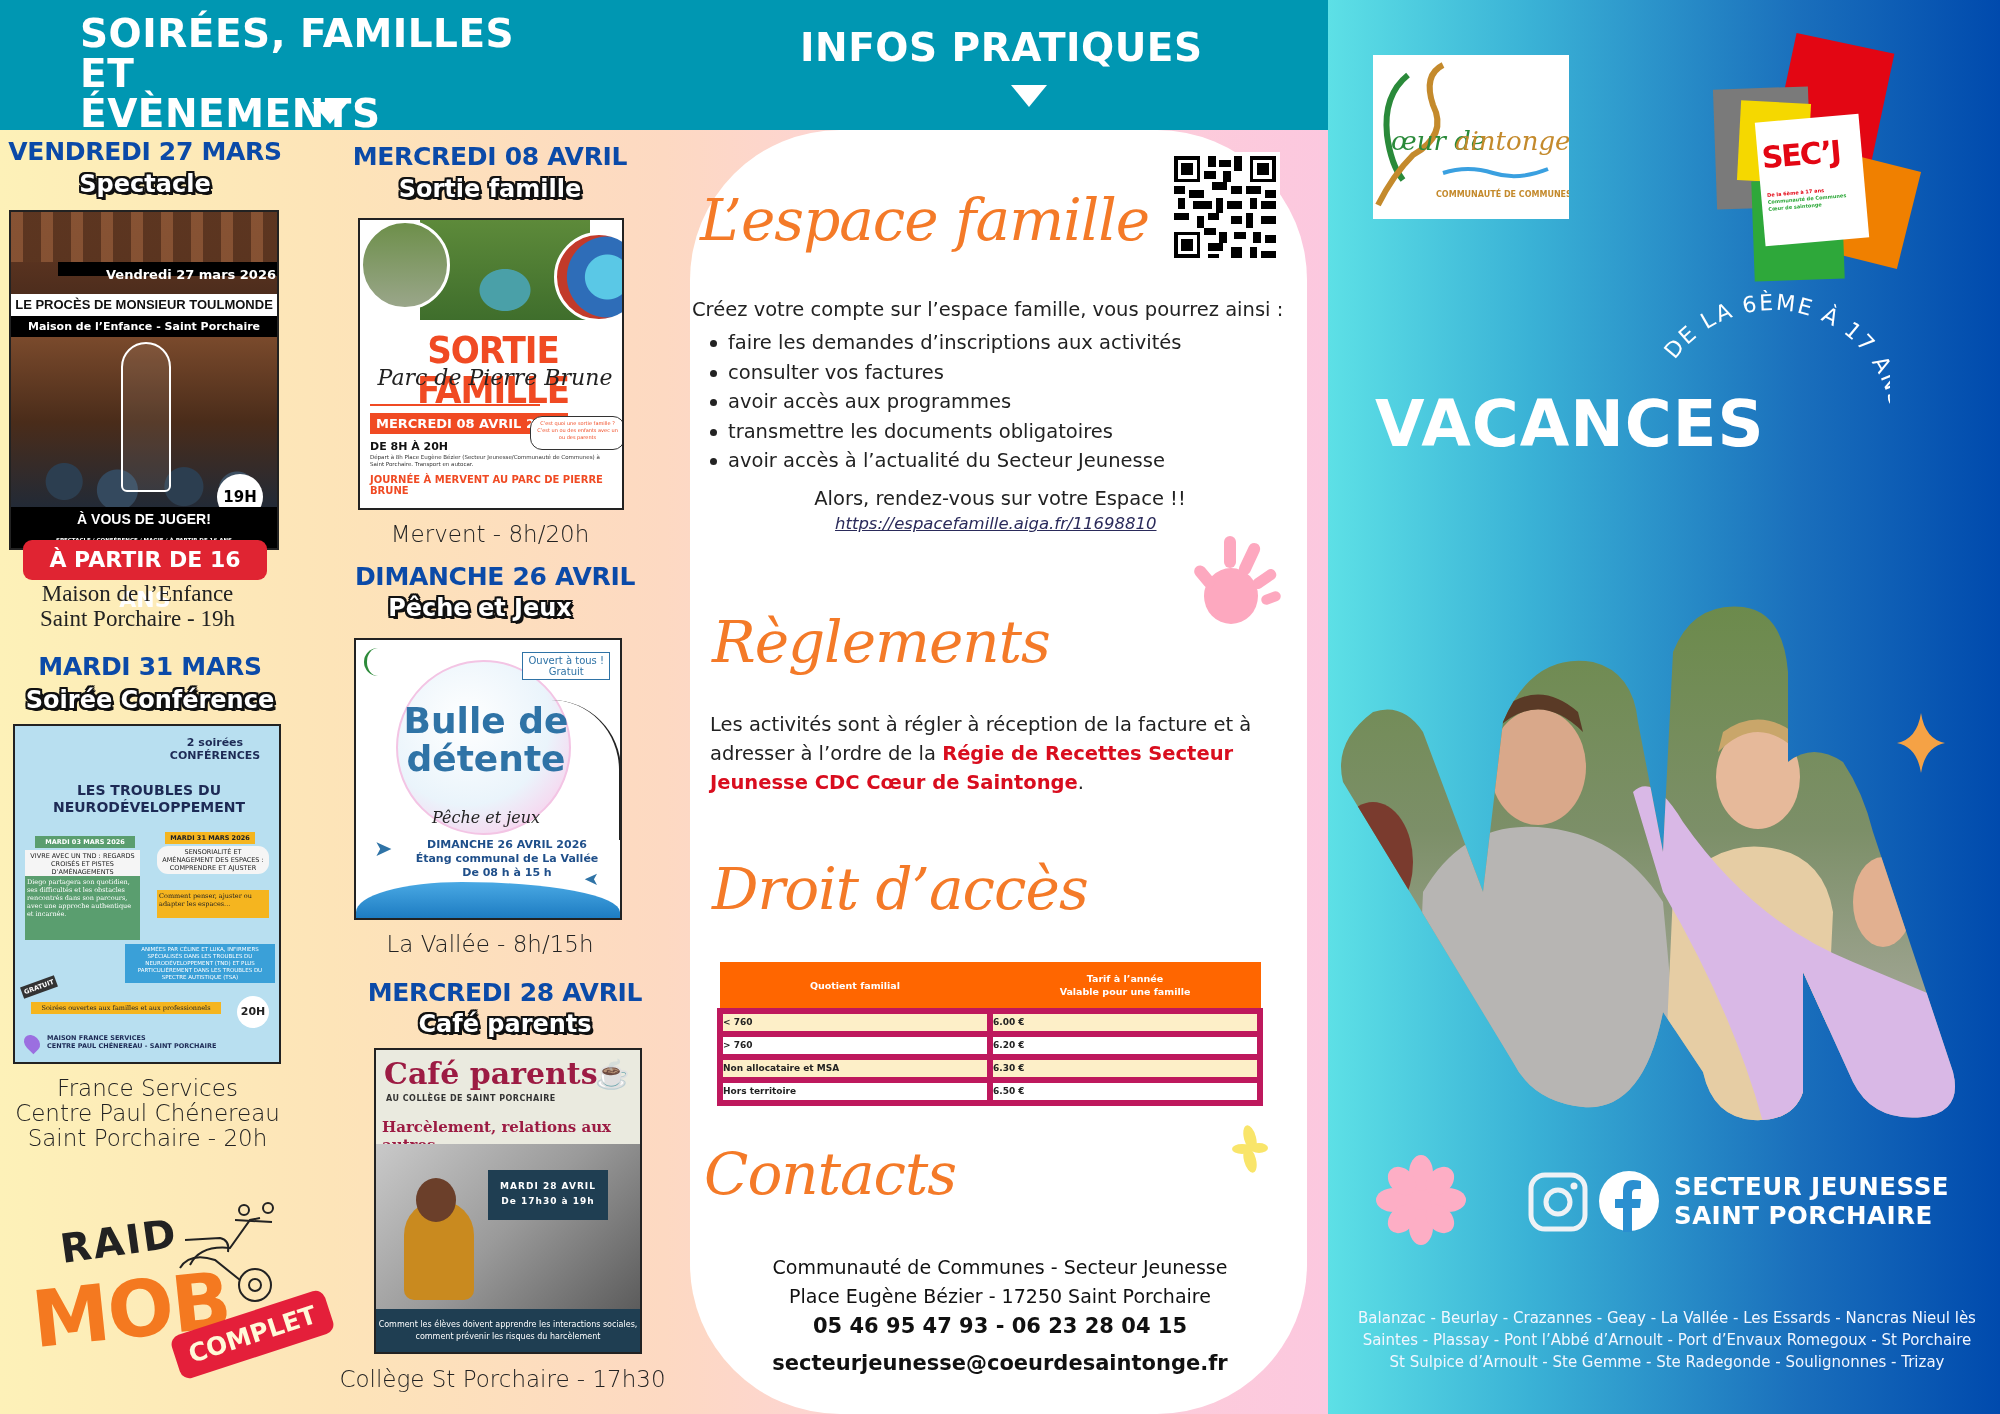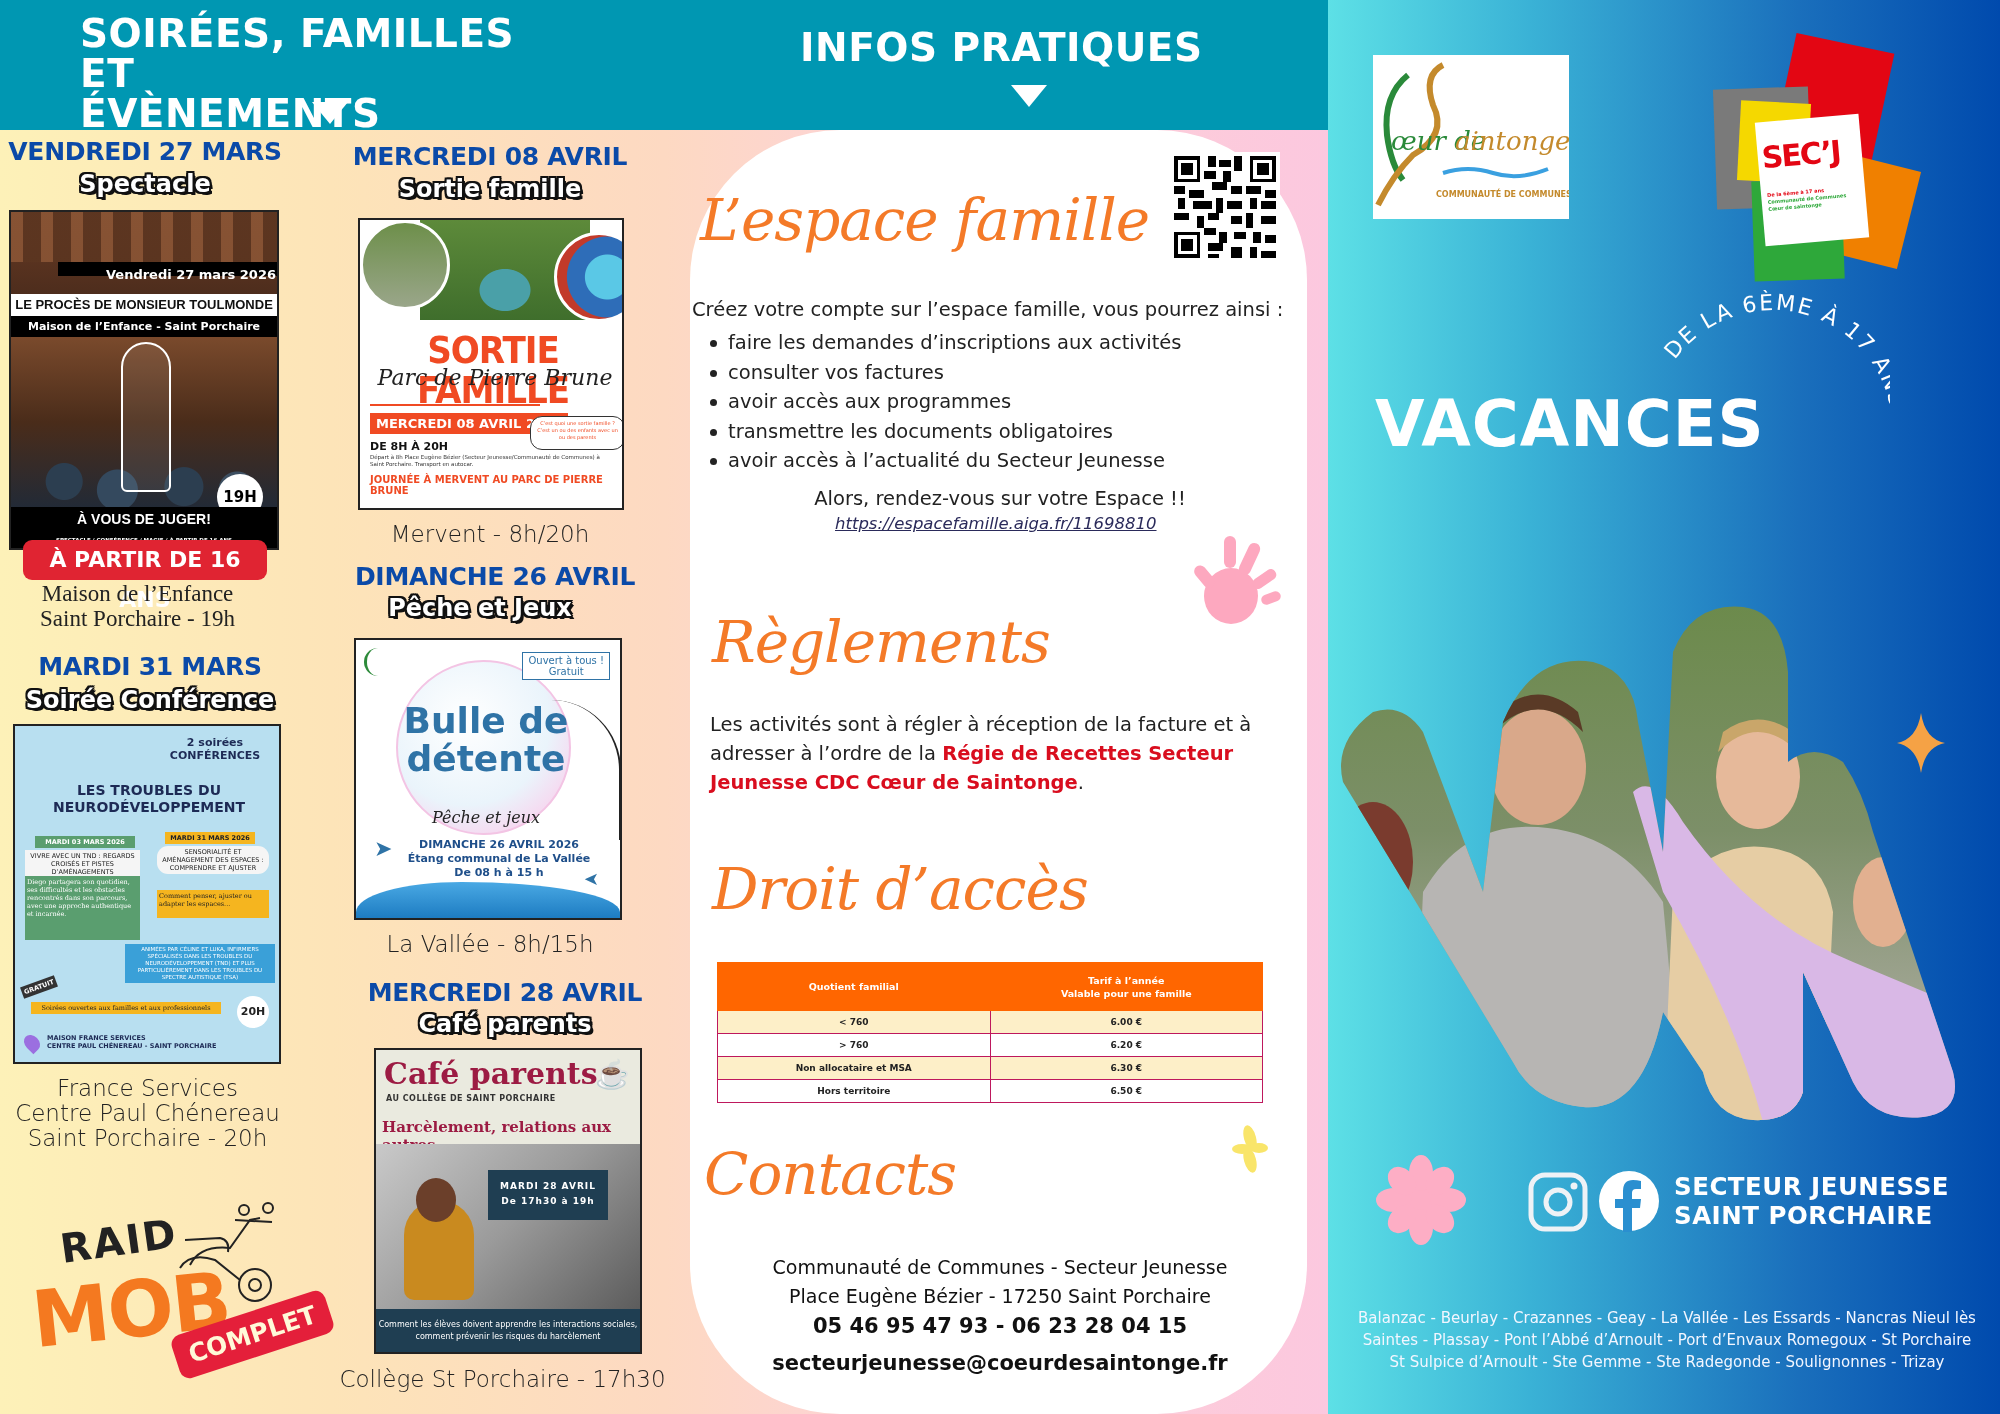--- a/index.html
+++ b/index.html
@@ -77,21 +77,21 @@
   .p3 .big { position:absolute; left:4px; top:110px; width:258px; color:#f04a23; font-weight:bold; font-size:38px; text-align:center; font-family:"DejaVu Sans Condensed","DejaVu Sans",sans-serif; letter-spacing:-1px; line-height:40px;}
   .p3 .script { position:absolute; left:10px; top:145px; width:250px; color:#222; font-family:"DejaVu Serif",serif; font-style:italic; font-size:22px; text-align:center; }
   .p3 .dateb { position:absolute; left:10px; top:193px; background:#f04a23; color:#fff; font-weight:bold; font-size:13px; padding:3px 6px; font-family:"DejaVu Sans",sans-serif;}
   .p3 .small { position:absolute; left:10px; font-family:"DejaVu Sans",sans-serif; }
 
   
   .p4 { left: 354px; top: 638px; width: 268px; height: 282px; background:#fff; }
   .p4 .bubble { position:absolute; left:40px; top:20px; width:175px; height:175px; border-radius:50%; background: radial-gradient(circle at 40% 35%, #ffffff 0%, #eaf4fb 55%, #f7d6ef 80%, #d9f0e7 100%); border:2px solid #f3c4e4;}
   .p4 .bt { position:absolute; left:20px; top:62px; width:220px; text-align:center; color:#2f73a6; font-weight:bold; font-size:36px; line-height:38px; font-family:"DejaVu Sans",sans-serif;}
   .p4 .tag { position:absolute; right:10px; top:12px; border:1px solid #2f73a6; color:#2f73a6; font-size:10px; text-align:center; padding:2px 5px; font-family:"DejaVu Sans",sans-serif; background:#fff;}
-  .p4 .info { position:absolute; left:28px; top:198px; width:230px; text-align:center; color:#1f4f8a; font-weight:bold; font-size:11px; line-height:14px; font-family:"DejaVu Sans",sans-serif;}
+  .p4 .info { position:absolute; left:36px; top:198px; width:230px; text-align:center; color:#1f4f8a; font-weight:bold; font-size:11px; line-height:14px; font-family:"DejaVu Sans",sans-serif;}
   .p4 .wave { position:absolute; left:0; bottom:0; width:100%; height:36px; background: linear-gradient(#4aa9e4,#1d7cc2); border-radius: 40% 60% 0 0 / 30px 30px 0 0;}
 
   
   .p5 { left: 374px; top: 1048px; width: 268px; height: 306px; background:#7a7a7a; }
   .p5 .top { position:absolute; left:0; top:0; width:100%; height:94px; background:#eaeadf; }
   .p5 .ct { position:absolute; left:8px; top:6px; color:#9c1b43; font-family:"DejaVu Serif",serif; font-weight:bold; font-size:30px; }
   .p5 .sub { position:absolute; left:10px; top:44px; color:#333; font-size:8px; font-weight:bold; letter-spacing:.5px; font-family:"DejaVu Sans",sans-serif;}
   .p5 .h { position:absolute; left:6px; top:68px; width:256px; color:#9c1b43; font-family:"DejaVu Serif",serif; font-weight:bold; font-size:15px; }
   .p5 .photo { position:absolute; left:0; top:94px; width:100%; height:165px; background: linear-gradient(135deg,#c9c9c9,#9a9a9a 50%,#5c5c5c); }
   .p5 .kid { position:absolute; left:28px; top:150px; width:70px; height:100px; border-radius: 35px 35px 10px 10px; background:#c98a1f;}
@@ -114,21 +114,21 @@
   .body-txt { position:absolute; color:#222; font-family:"DejaVu Sans",sans-serif; font-size:19.5px; line-height:29px; }
   .bullets { position:absolute; left:708px; top:328px; list-style:none; }
   .bullets li { font-family:"DejaVu Sans",sans-serif; font-size:19.5px; color:#222; line-height:29.5px; position:relative; padding-left:20px; }
   .bullets li::before { content:""; position:absolute; left:2px; top:12px; width:7px; height:7px; border-radius:50%; background:#222; }
   .link { position:absolute; color:#2a2a5a; font-style:italic; text-decoration:underline; font-family:"DejaVu Sans",sans-serif; font-size:16.5px; }
   .red { color:#d90d1e; font-weight:bold; }
   .qr { position:absolute; left:1170px; top:152px; width:110px; height:110px; background:#fff; }
 
   table.tarif { position:absolute; left:717px; top:962px; width:546px; border-collapse:collapse; font-family:"DejaVu Sans",sans-serif; font-size:9px; font-weight:bold; }
   table.tarif th { background:#ff6600; color:#fff; height:48px; font-weight:bold; border:1px solid #ff6600; font-size:9.5px; line-height:13px;}
-  table.tarif td { height:23px; text-align:center; border:1px solid #be185d; color:#222; }
+  table.tarif td { height:23px; text-align:left; border:6px solid #be185d; color:#222; }
   table.tarif tr.odd td { background:#fdefc8; }
   table.tarif tr.even td { background:#fff; }
 
   .contact { position:absolute; left:700px; width:600px; text-align:center; font-family:"DejaVu Sans",sans-serif; color:#111; }
 
   
   .cover { position:absolute; left:1328px; top:0; width:672px; height:1414px;
     background: linear-gradient(90deg, #5de0e6 0%, #3ab2d6 30%, #1a6fbc 70%, #004aad 100%); }
   .logo-cds { position:absolute; left:1373px; top:55px; width:196px; height:164px; background:#fff; }
   .sec { position:absolute; }

